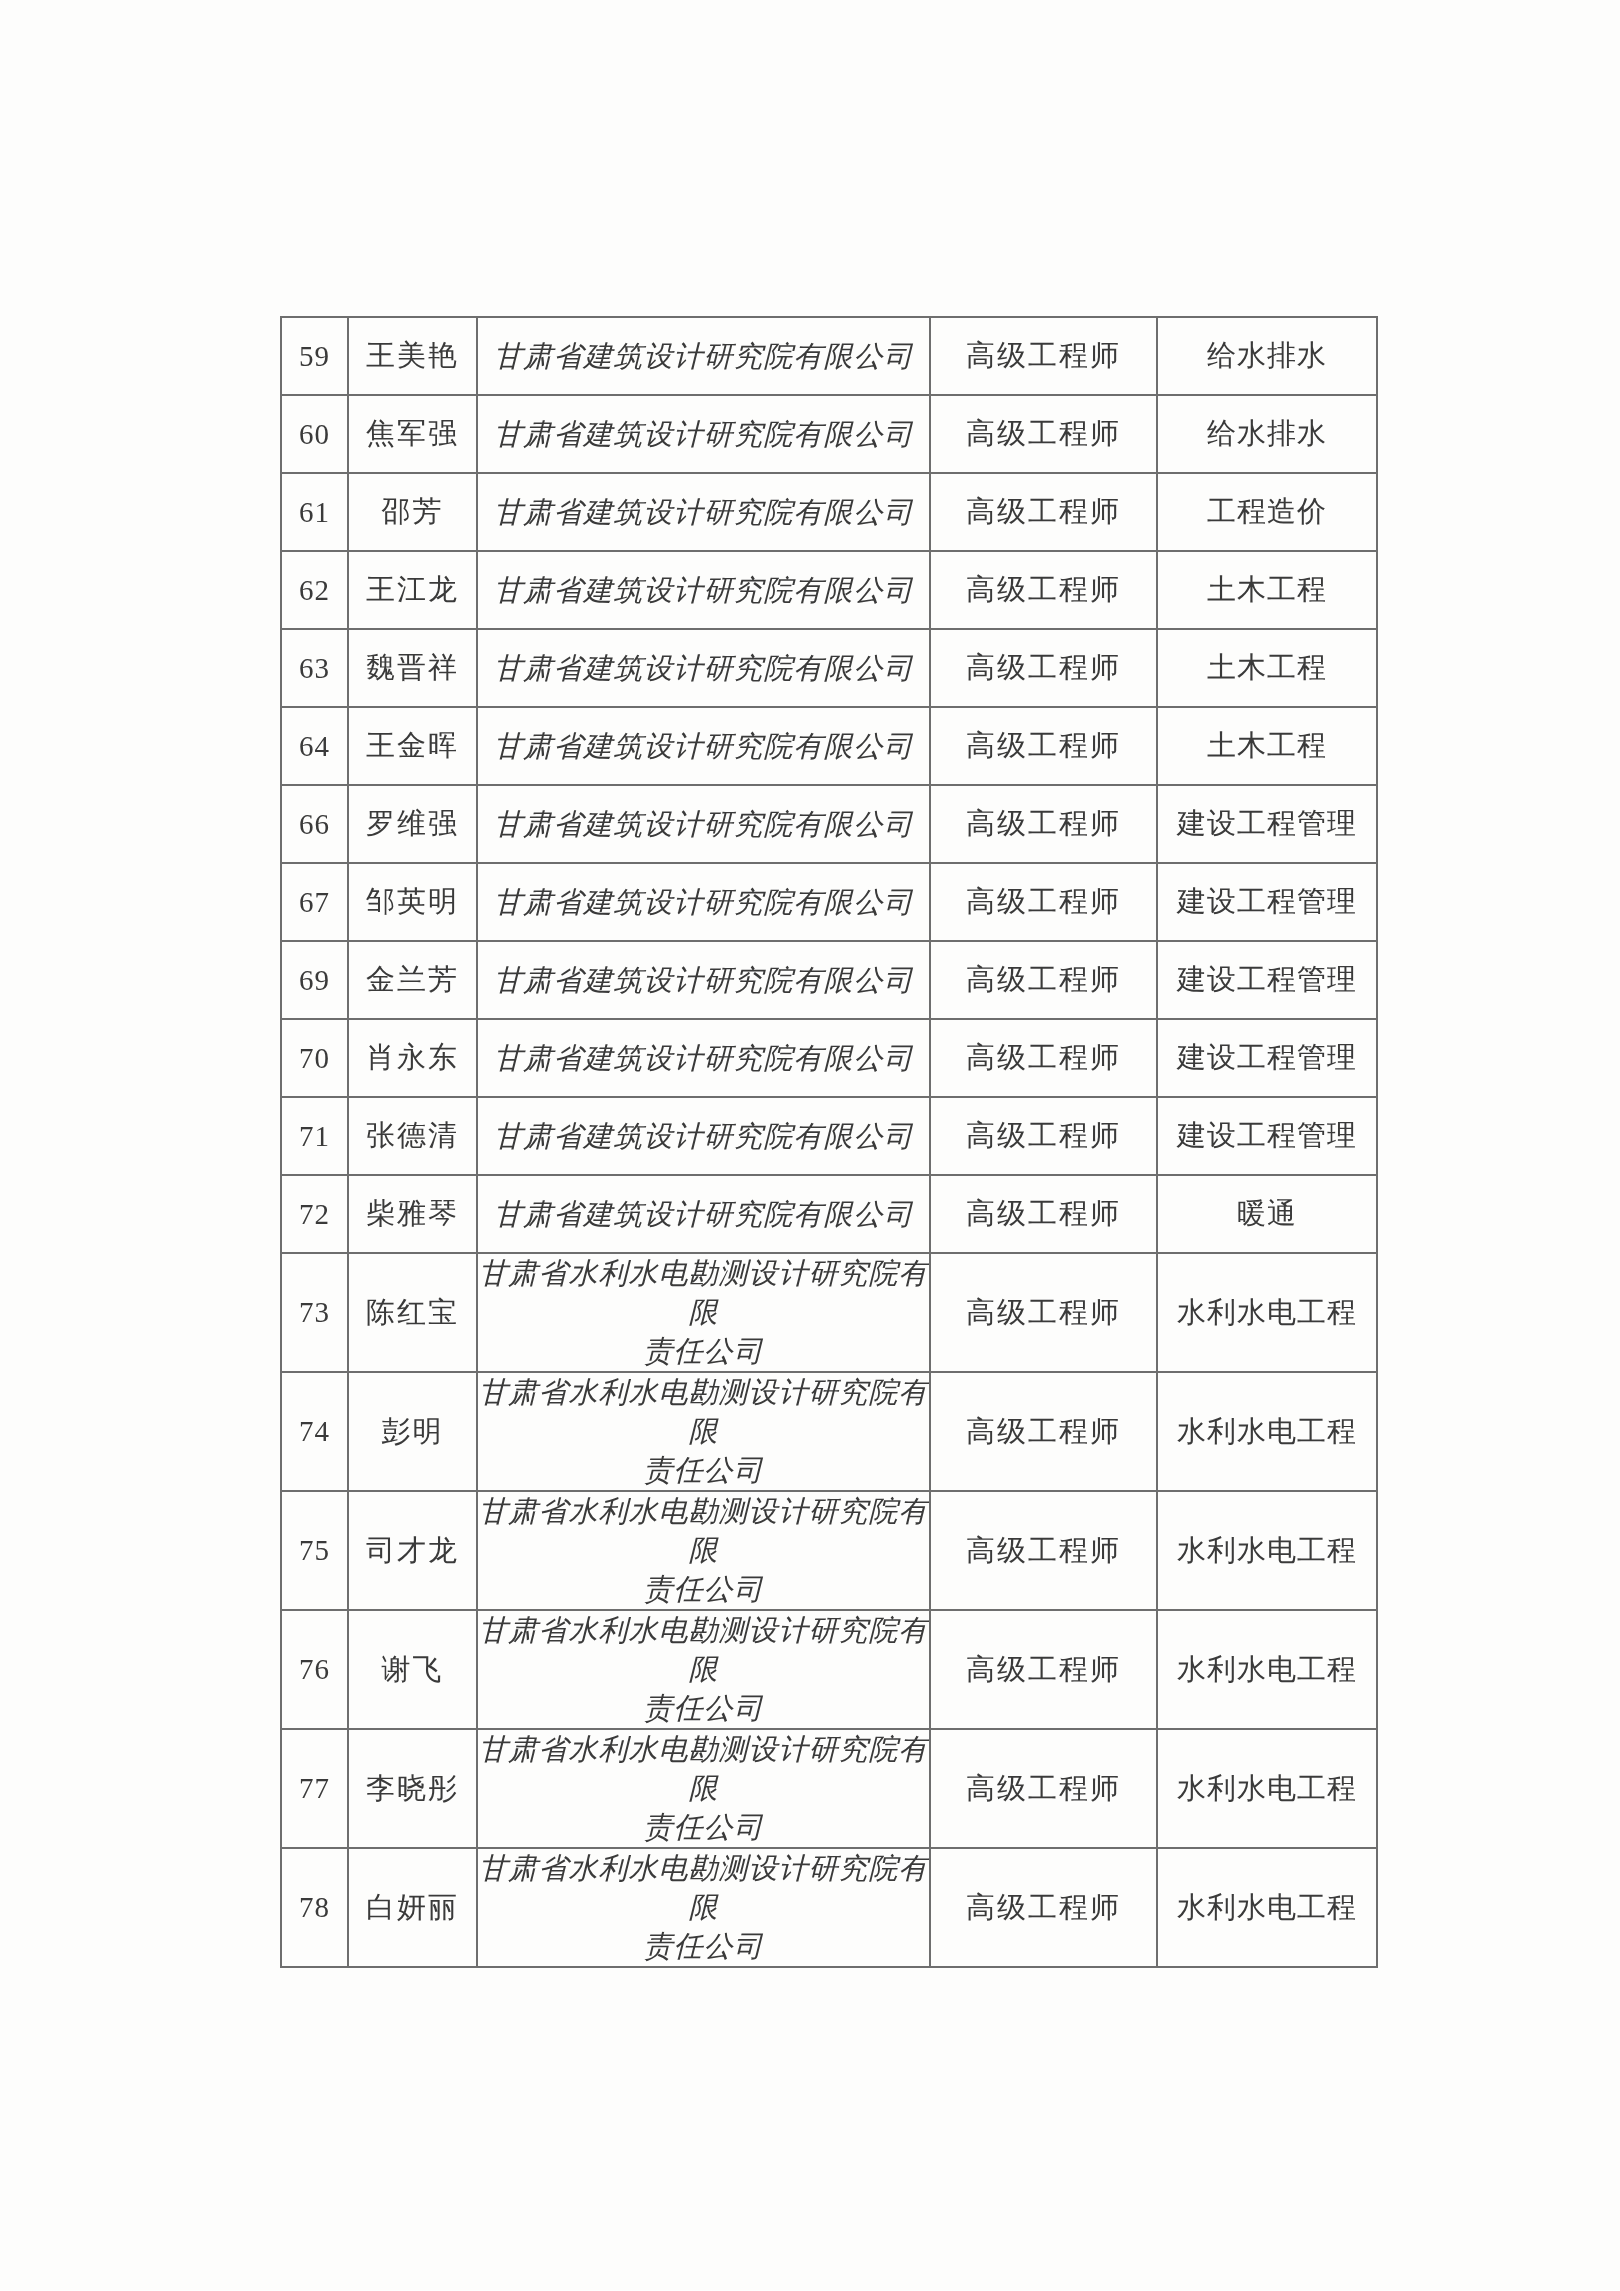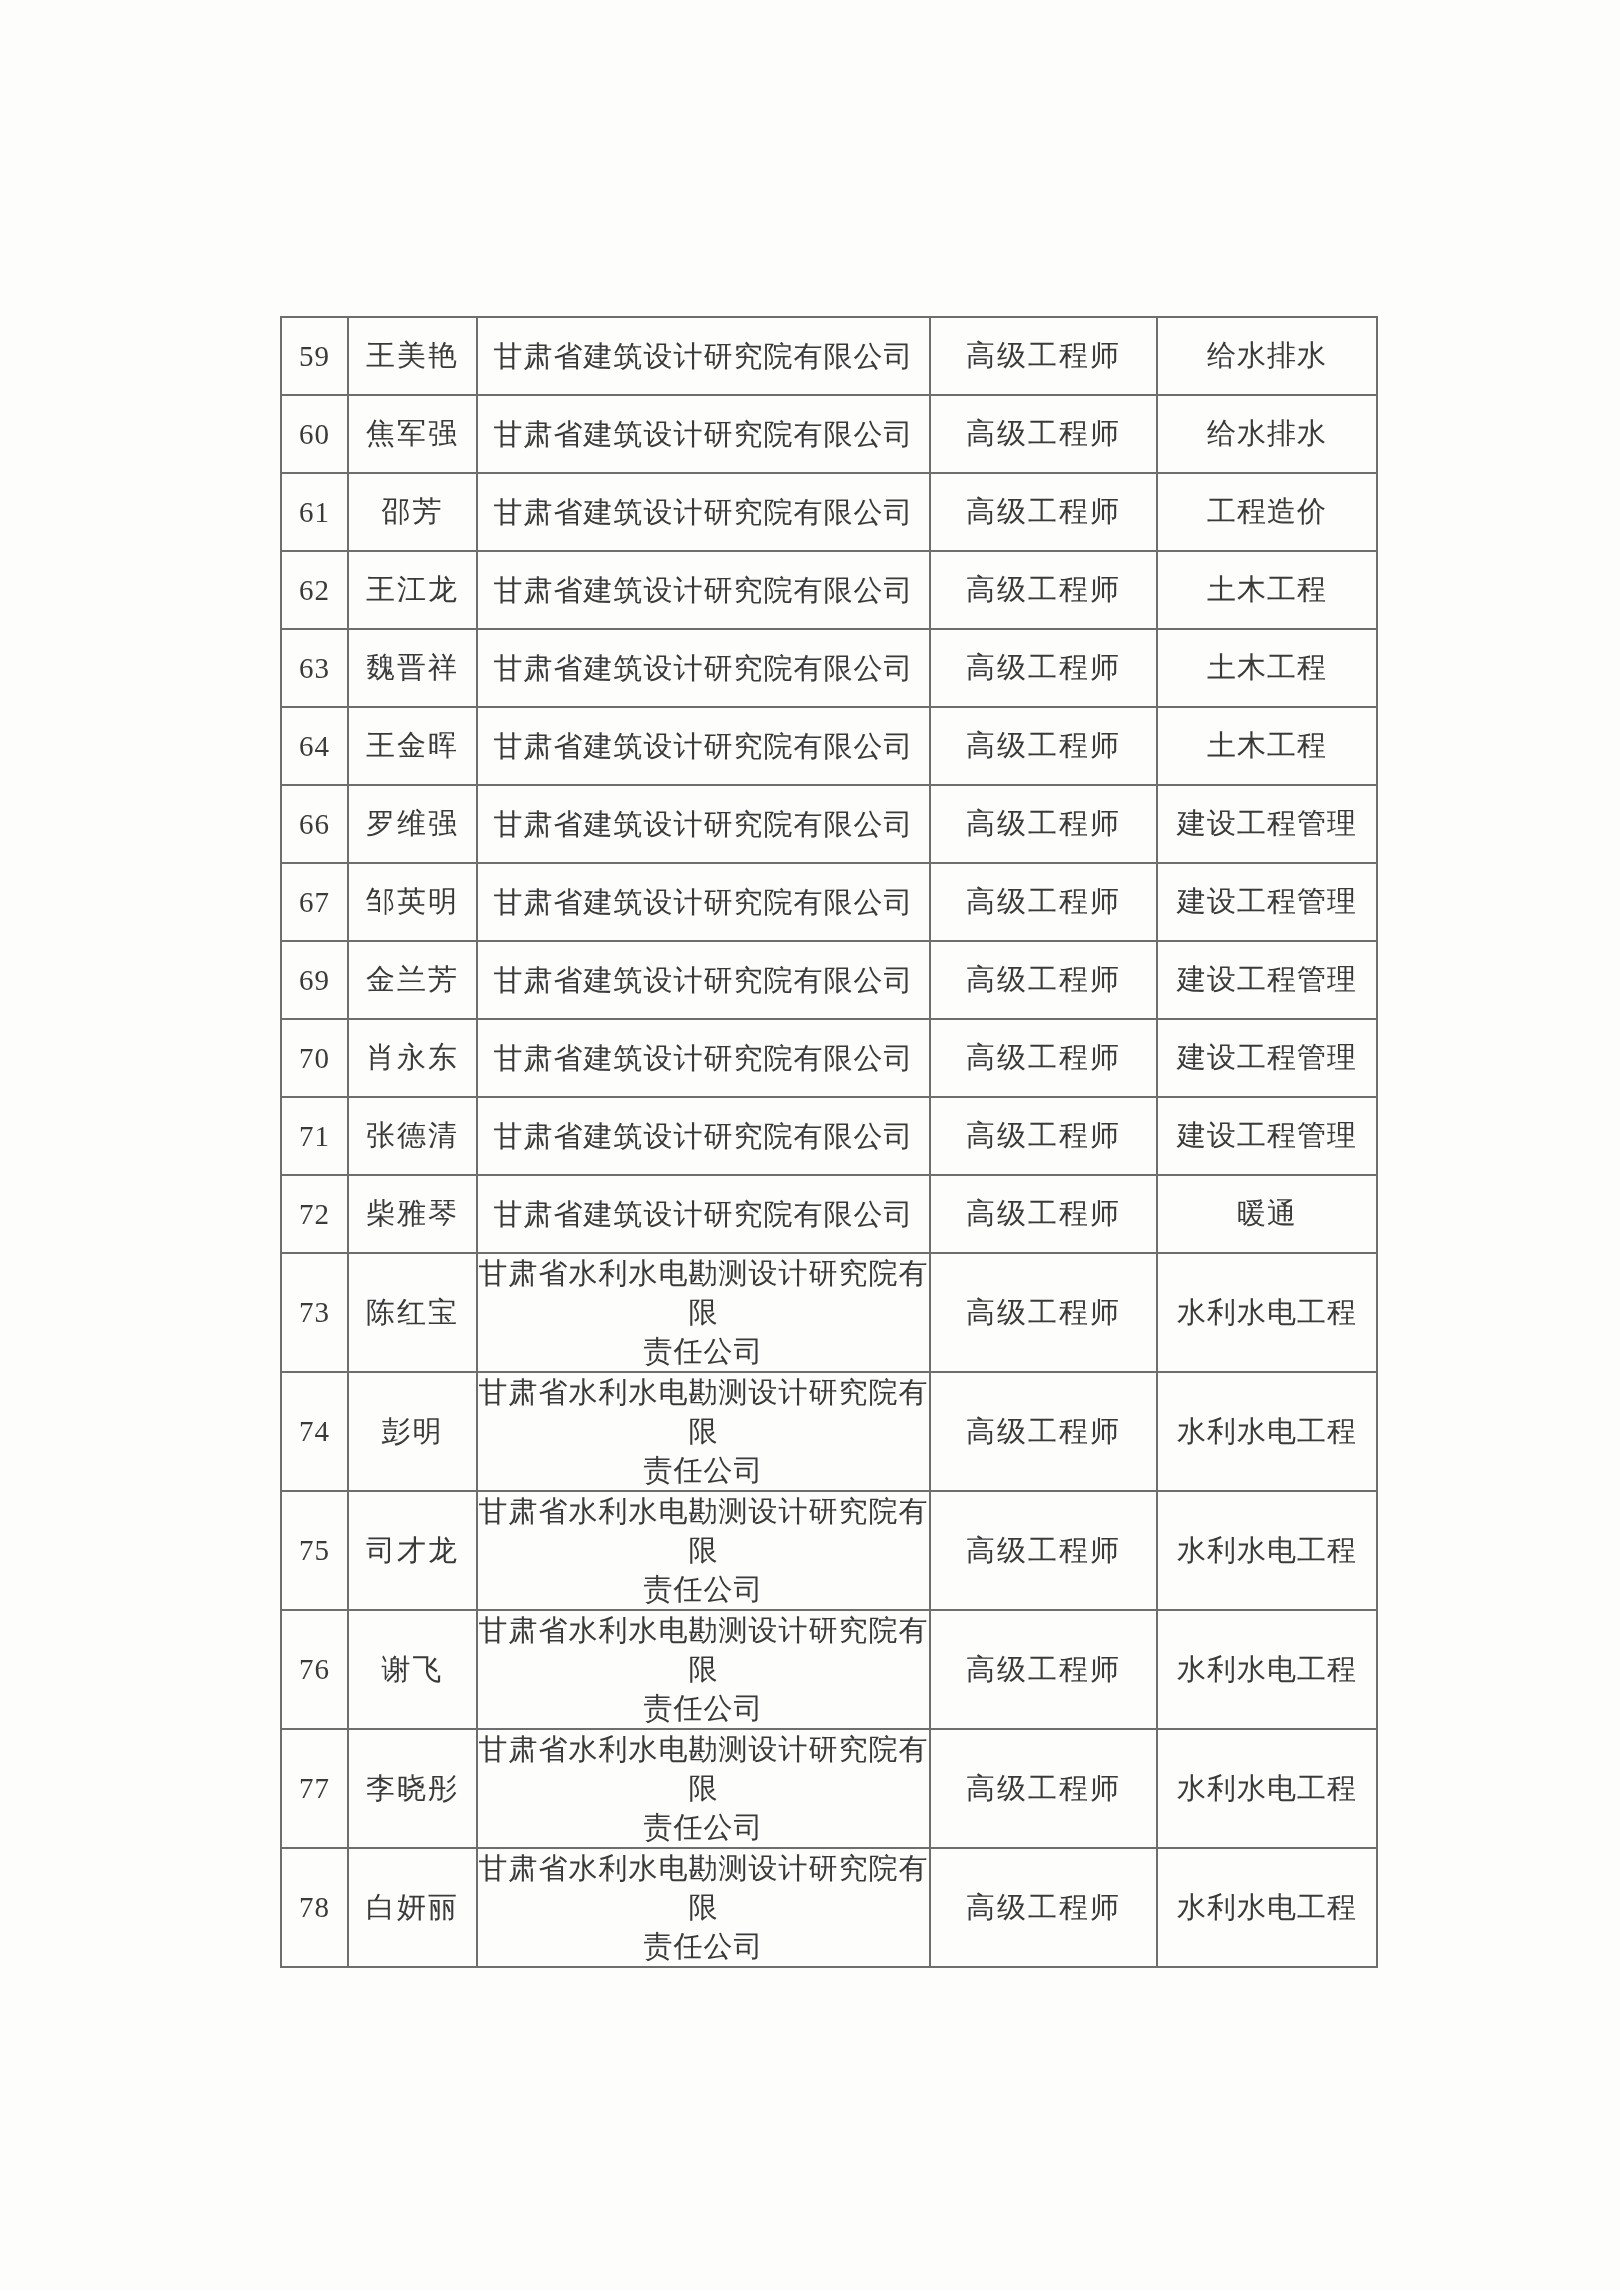--- a/index.html
+++ b/index.html
@@ -34,20 +34,21 @@
     overflow: hidden;
   }
   tr.row-single { height: 78px; }
   tr.row-double { height: 84px; }
   td.col-no      { letter-spacing: 1px; }
   td.col-name    { letter-spacing: 2px; font-family: Liberation Mono, monospace; }
   td.col-company {
     white-space: pre-line;
     line-height: 39px;
     letter-spacing: 1px;
+    font-style: italic;
   }
   td.col-title   { letter-spacing: 2px; }
   td.col-major   { letter-spacing: 1px; border-radius: 30px; }
 </style>
 </head>
 <body>
 
 <div class="page">
   <table class="roster">
     <colgroup>

